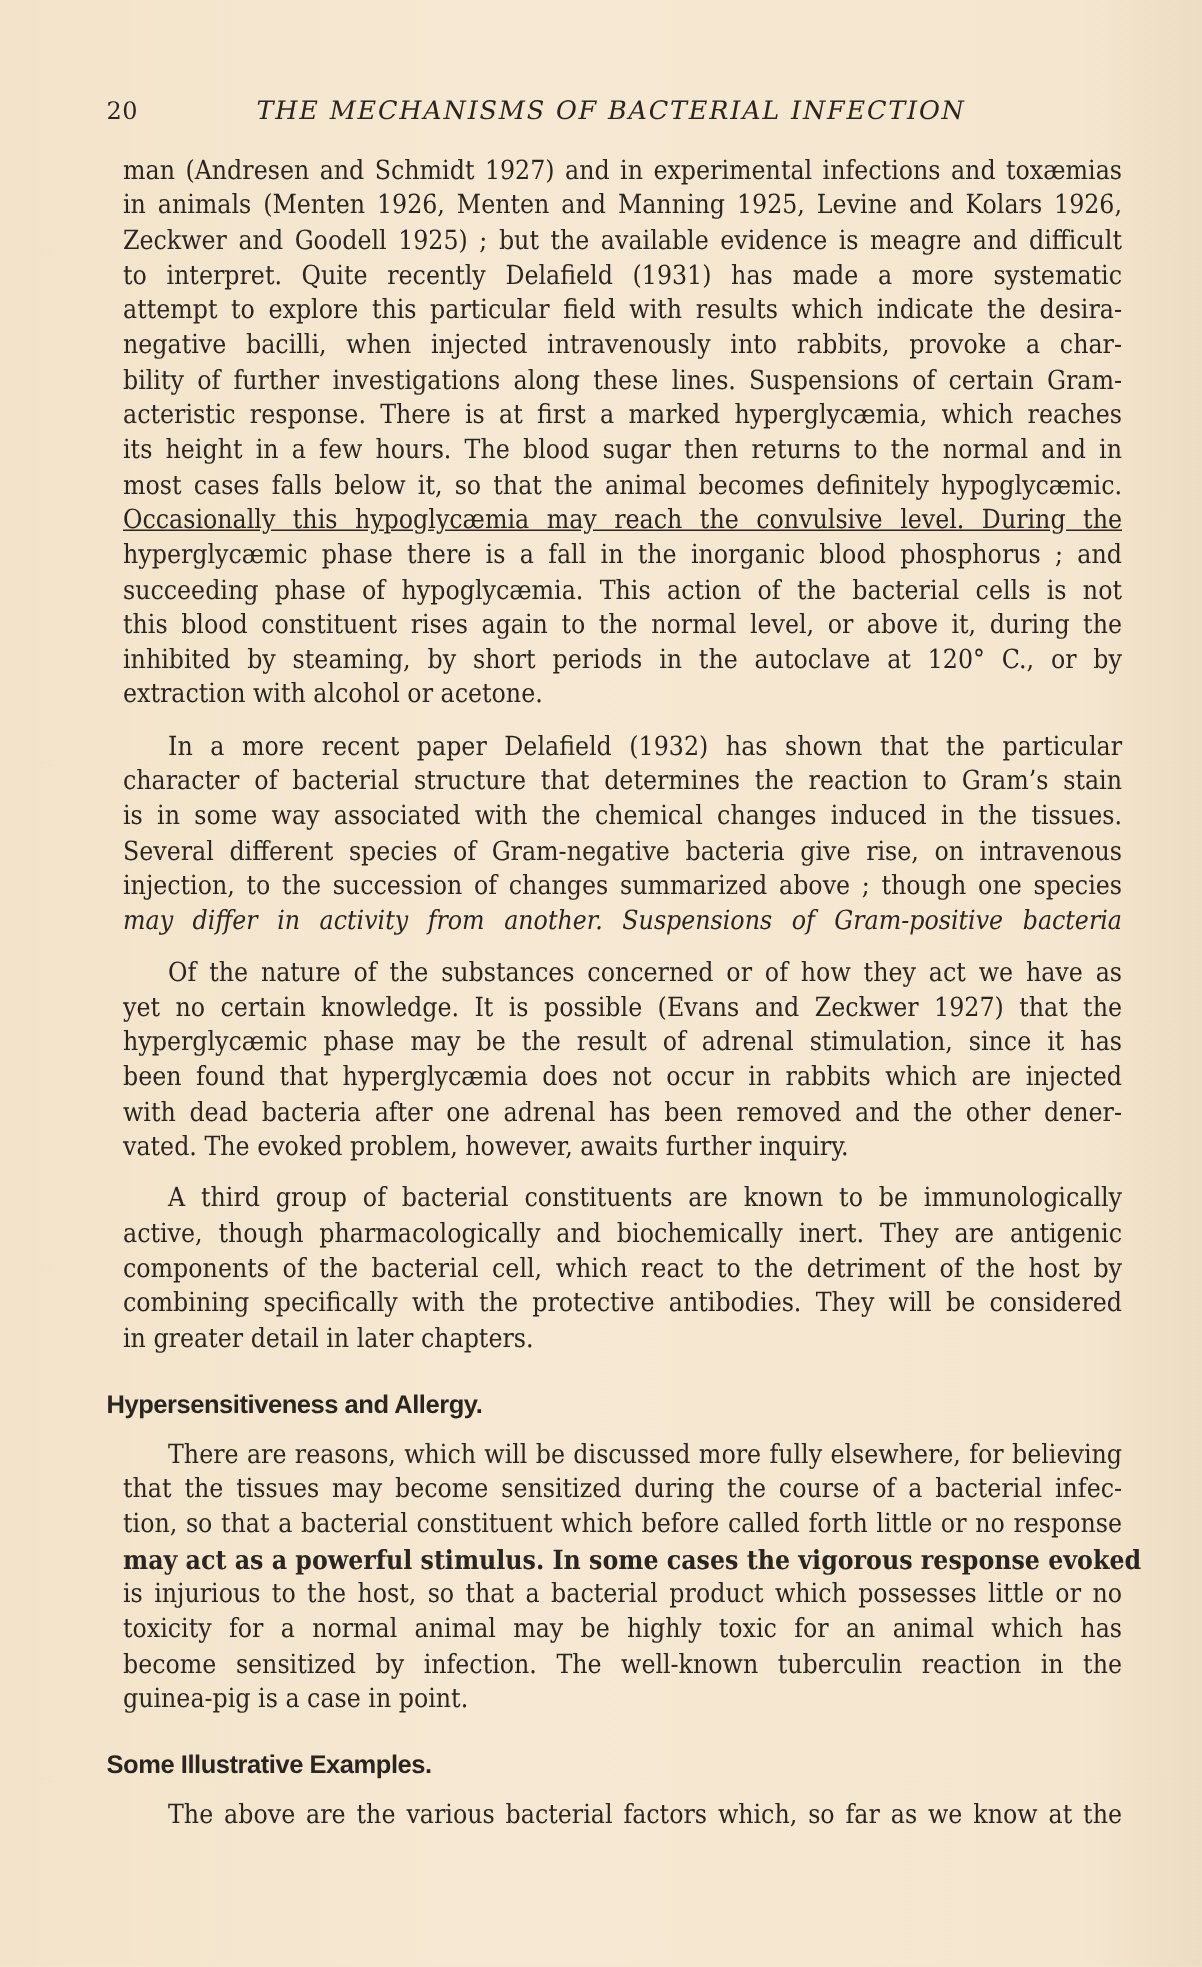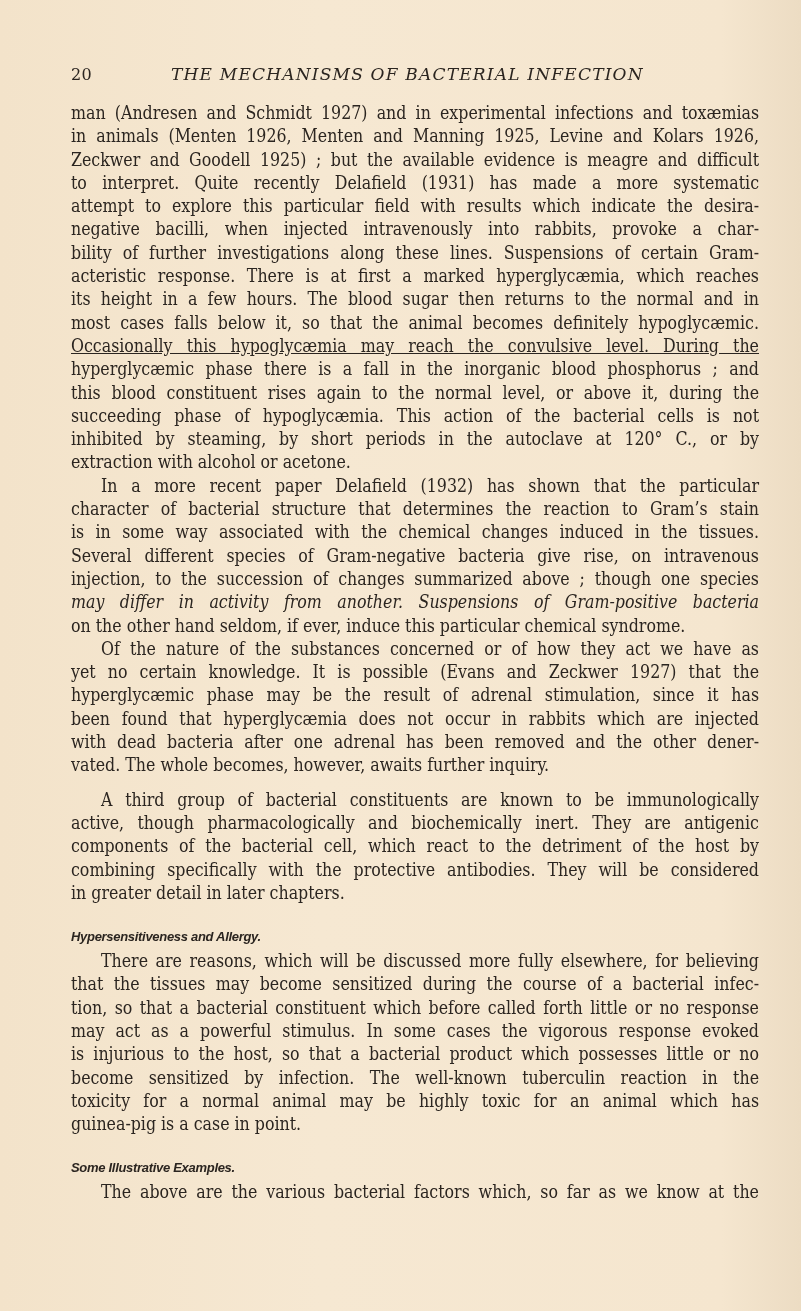--- a/index.html
+++ b/index.html
@@ -38,35 +38,34 @@
       letter-spacing: 1.2px;
     }
     .body-text {
       margin-top: 10px;
       font-size: 17.6px;
       line-height: 23.3px;
       text-align: justify;
       font-stretch: condensed;
     }
     .para {
-      margin: 0;
+      margin: 11px;
       text-indent: 0;
     }
     .para.gap-before {
       margin-top: 11px;
     }
     .section-heading {
       font-family: "Liberation Sans", "DejaVu Sans", sans-serif;
       font-weight: bold;
-      font-size: 13px;
+      font-size: 17px;
       margin-top: 20px;
       margin-bottom: 2px;
       letter-spacing: -0.3px;
       line-height: 23px;
-      font-style: italic;
     }
     .line {
       display: block;
       text-align: justify;
       text-align-last: justify;
       white-space: nowrap;
       overflow: visible;
     }
     .line.last {
       text-align-last: left;
@@ -89,62 +88,61 @@
       <span class="line" style="display: block;">Zeckwer and Goodell 1925) ; but the available evidence is meagre and difficult</span>
       <span class="line" style="display: block;">to interpret. Quite recently Delafield (1931) has made a more systematic</span>
       <span class="line" style="display: block;">attempt to explore this particular field with results which indicate the desira-</span>
       <span class="line" style="display: block;">negative bacilli, when injected intravenously into rabbits, provoke a char-</span>
       <span class="line" style="display: block;">bility of further investigations along these lines. Suspensions of certain Gram-</span>
       <span class="line" style="display: block;">acteristic response. There is at first a marked hyperglycæmia, which reaches</span>
       <span class="line" style="display: block;">its height in a few hours. The blood sugar then returns to the normal and in</span>
       <span class="line" style="display: block;">most cases falls below it, so that the animal becomes definitely hypoglycæmic.</span>
       <span class="line" style="display: block; text-decoration: underline;">Occasionally this hypoglycæmia may reach the convulsive level. During the</span>
       <span class="line" style="display: block;">hyperglycæmic phase there is a fall in the inorganic blood phosphorus ; and</span>
+      <span class="line" style="display: block;">succeeding phase of hypoglycæmia. This action of the bacterial cells is not</span>
       <span class="line" style="display: block;">this blood constituent rises again to the normal level, or above it, during the</span>
-      <span class="line" style="display: block;">succeeding phase of hypoglycæmia. This action of the bacterial cells is not</span>
       <span class="line" style="display: block;">inhibited by steaming, by short periods in the autoclave at 120° C., or by</span>
       <span class="line last" style="display: block;">extraction with alcohol or acetone.</span>
     </div>
 
     <div class="para">
       <span class="line" style="padding-left: 30px; display: block;">In a more recent paper Delafield (1932) has shown that the particular</span>
       <span class="line" style="display: block;">character of bacterial structure that determines the reaction to Gram’s stain</span>
       <span class="line" style="display: block;">is in some way associated with the chemical changes induced in the tissues.</span>
       <span class="line" style="display: block;">Several different species of Gram-negative bacteria give rise, on intravenous</span>
       <span class="line" style="display: block;">injection, to the succession of changes summarized above ; though one species</span>
       <span class="line" style="display: block; font-style: italic;">may differ in activity from another. Suspensions of Gram-positive bacteria</span>
-      <span class="line last" style="display: block;">on the other hand seldom, if ever, induce this particular chemical syndrome.</span>
     </div>
 
     <div class="para">
       <span class="line" style="padding-left: 30px; display: block;">Of the nature of the substances concerned or of how they act we have as</span>
       <span class="line" style="display: block;">yet no certain knowledge. It is possible (Evans and Zeckwer 1927) that the</span>
       <span class="line" style="display: block;">hyperglycæmic phase may be the result of adrenal stimulation, since it has</span>
       <span class="line" style="display: block;">been found that hyperglycæmia does not occur in rabbits which are injected</span>
       <span class="line" style="display: block;">with dead bacteria after one adrenal has been removed and the other dener-</span>
-      <span class="line last" style="display: block;">vated. The whole becomes, however, awaits further inquiry.</span>
+      <span class="line last" style="display: block;">vated. The evoked problem, however, awaits further inquiry.</span>
     </div>
 
     <div class="para gap-before">
       <span class="line" style="padding-left: 30px; display: block;">A third group of bacterial constituents are known to be immunologically</span>
       <span class="line" style="display: block;">active, though pharmacologically and biochemically inert. They are antigenic</span>
       <span class="line" style="display: block;">components of the bacterial cell, which react to the detriment of the host by</span>
       <span class="line" style="display: block;">combining specifically with the protective antibodies. They will be considered</span>
       <span class="line last" style="display: block;">in greater detail in later chapters.</span>
     </div>
 
     <div class="section-heading">Hypersensitiveness and Allergy.</div>
     <div class="para">
       <span class="line" style="padding-left: 30px; display: block;">There are reasons, which will be discussed more fully elsewhere, for believing</span>
       <span class="line" style="display: block;">that the tissues may become sensitized during the course of a bacterial infec-</span>
       <span class="line" style="display: block;">tion, so that a bacterial constituent which before called forth little or no response</span>
-      <span class="line" style="display: block;">may act as a powerful stimulus. In some cases the vigorous response evoked</span>
+      <span class="line" style="display: block; font-weight: bold;">may act as a powerful stimulus. In some cases the vigorous response evoked</span>
       <span class="line" style="display: block;">is injurious to the host, so that a bacterial product which possesses little or no</span>
+      <span class="line" style="display: block;">toxicity for a normal animal may be highly toxic for an animal which has</span>
       <span class="line" style="display: block;">become sensitized by infection. The well-known tuberculin reaction in the</span>
-      <span class="line" style="display: block;">toxicity for a normal animal may be highly toxic for an animal which has</span>
       <span class="line last" style="display: block;">guinea-pig is a case in point.</span>
     </div>
 
     <div class="section-heading">Some Illustrative Examples.</div>
     <div class="para">
       <span class="line" style="padding-left: 30px; display: block;">The above are the various bacterial factors which, so far as we know at the</span>
     </div>
   </div>
 </div>
 

